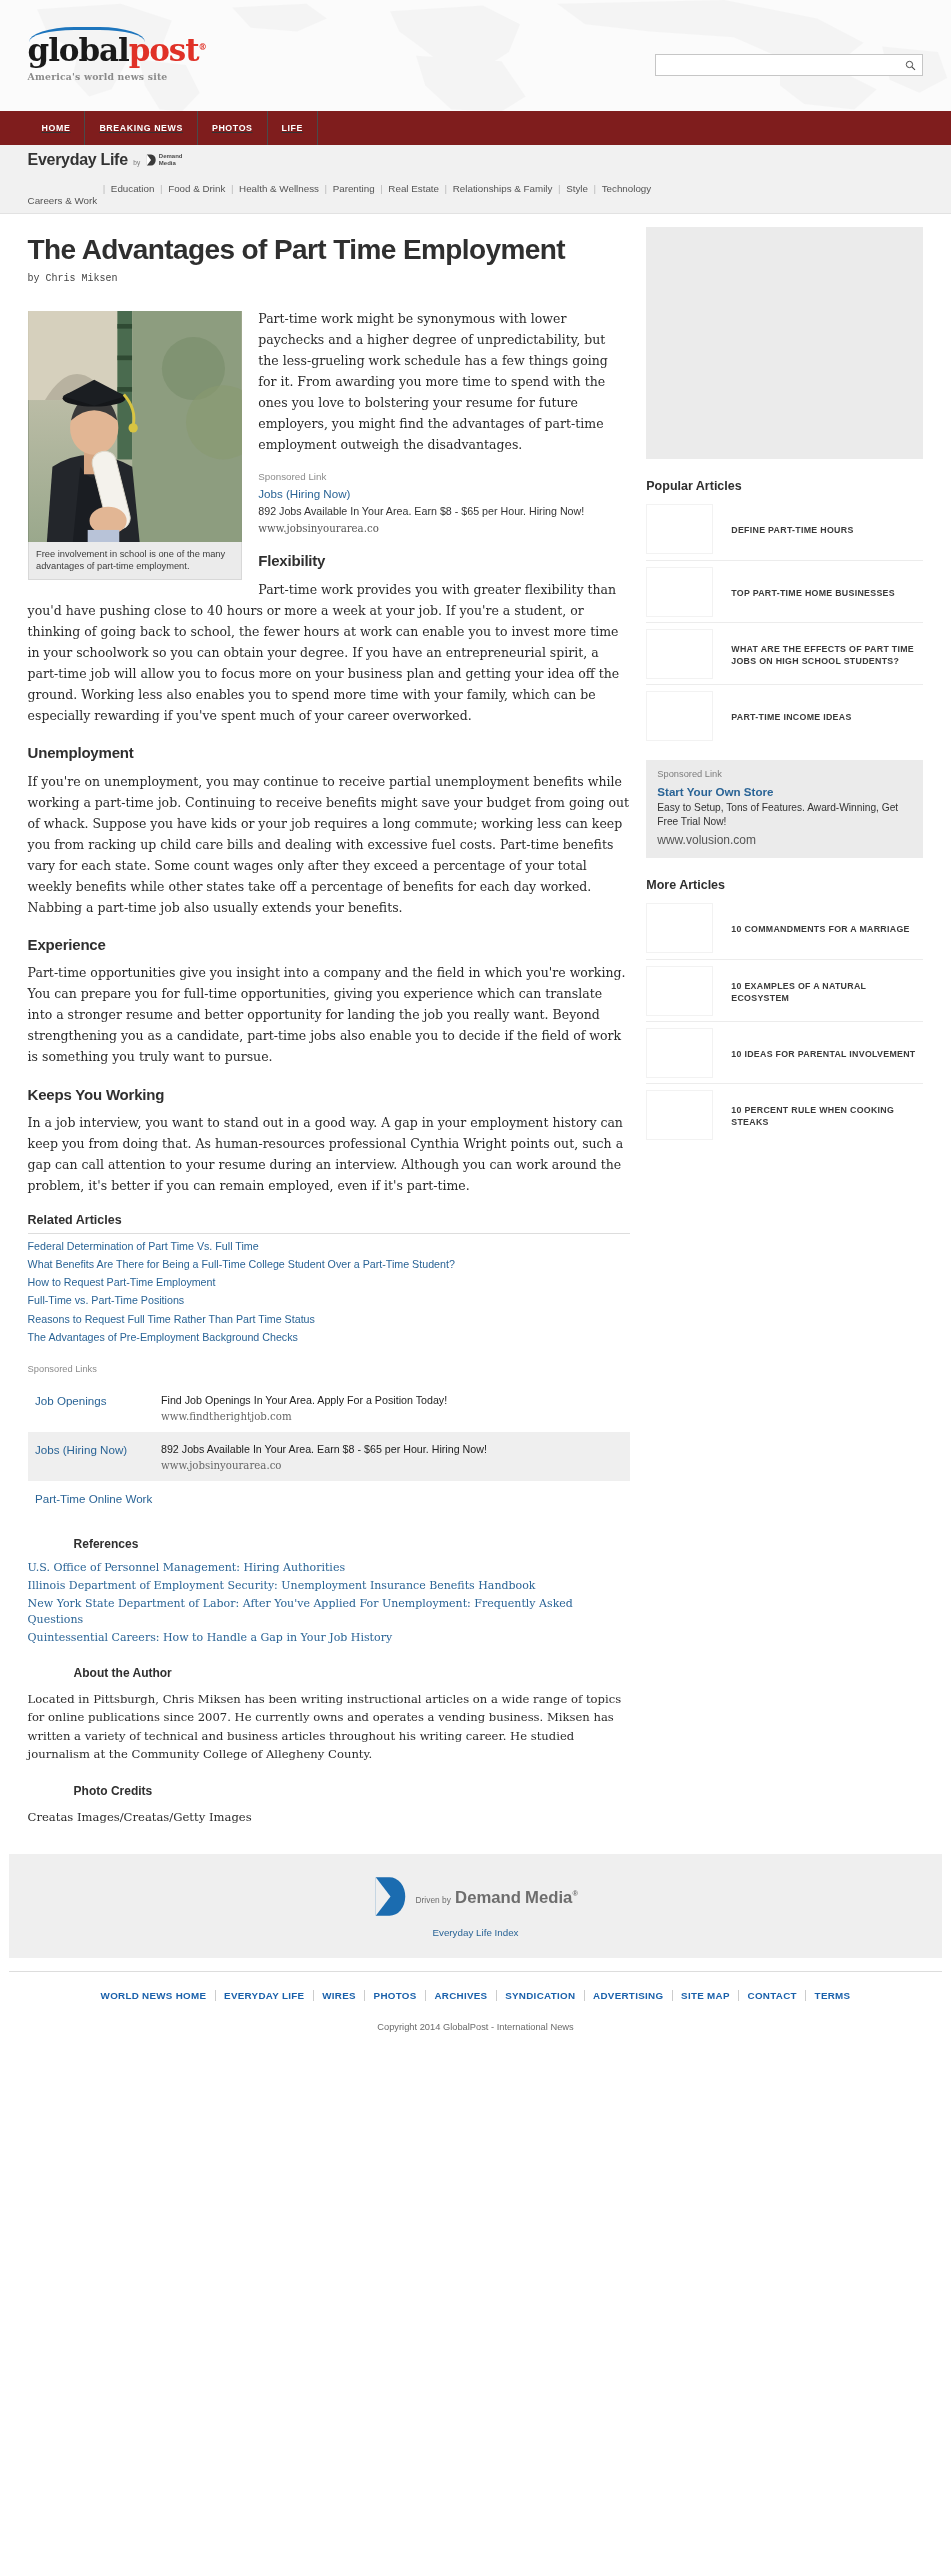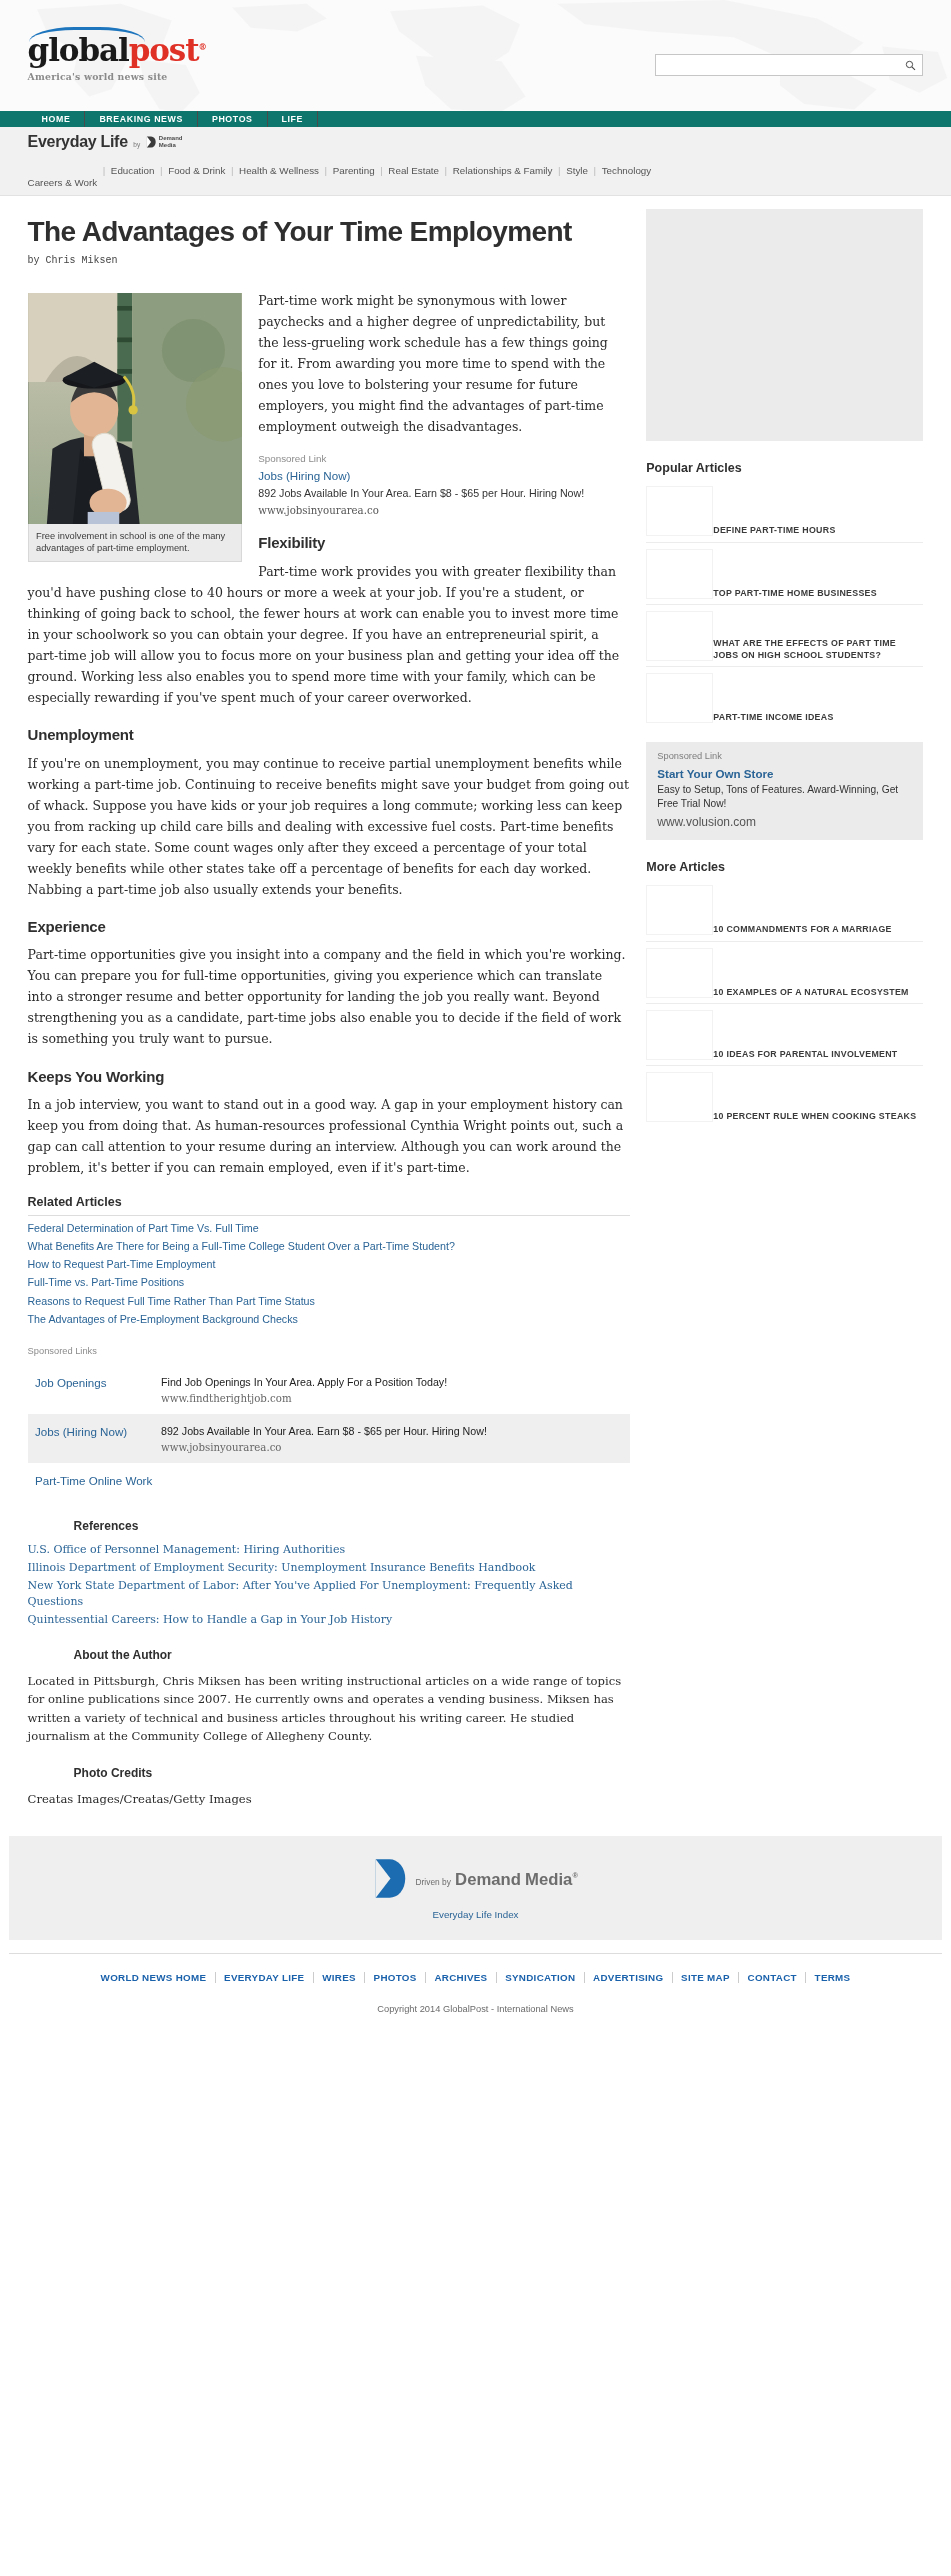--- a/index.html
+++ b/index.html
@@ -73,22 +73,23 @@
   }
   .search-btn {
     width:24px; height:100%;
     border:0; background:transparent;
     cursor:pointer; display:flex;
     align-items:center; justify-content:center;
   }
 
   
   .mainnav {
-    background:#0f766e;
-    height:16px;
+    background:#7f1d1d;
+    height:34px;
+    text-decoration:underline;
   }
   .mainnav .inner {
     width:933px; margin:0 auto; padding:0 18.6px;
     display:flex; height:100%;
   }
   .mainnav a {
     color:#fff; text-decoration:none;
     font-size:8.8px; font-weight:bold;
     letter-spacing:0.6px;
     padding:0 14px;
@@ -210,24 +211,24 @@
   .ad-slot {
     width:277px; height:232px;
     background:#ebebeb;
   }
   .side-h {
     font-size:12.5px; font-weight:bold; color:#2f2f2f;
     margin:20.4px 0 5.6px;
   }
   .side-list { }
   .side-item {
-    display:flex; gap:0;
+    display:flex; gap:18px;
     padding:5.6px 0;
     border-top:0.9px solid #ececec;
-    align-items:flex-end;
+    align-items:center;
   }
   .side-item:first-child { border-top:0; }
   .side-thumb {
     width:67px; height:50px; flex:none;
     background:#ffffff;
     border:0.9px solid #f2f2f2;
   }
   .side-item .t {
     font-size:8.8px; line-height:12px;
     font-weight:bold; color:#3a3a3a;
@@ -407,21 +408,21 @@
         <span class="sep">|</span>
         <a>Technology</a>
       </div>
   </div>
 </div>
 
 <div class="page">
 
   <div class="col-main">
 
-    <h1 class="article-title">The Advantages of Your Time Employment</h1>
+    <h1 class="article-title">The Advantages of Part Time Employment</h1>
     <div class="byline">by Chris Miksen</div>
 
     <div class="article-body">
 
       <div class="figure">
         <div class="photo">
           <svg width="214" height="231" viewBox="0 0 230 249">
             <defs>
               <linearGradient id="bgw" x1="0" y1="0" x2="0" y2="1">
                 <stop offset="0" stop-color="#cfc9b6"></stop>

